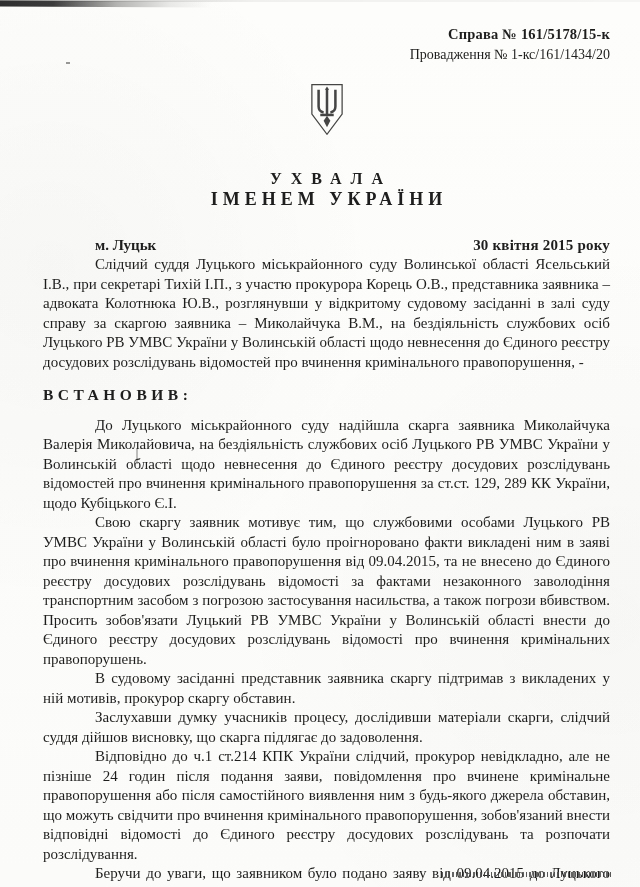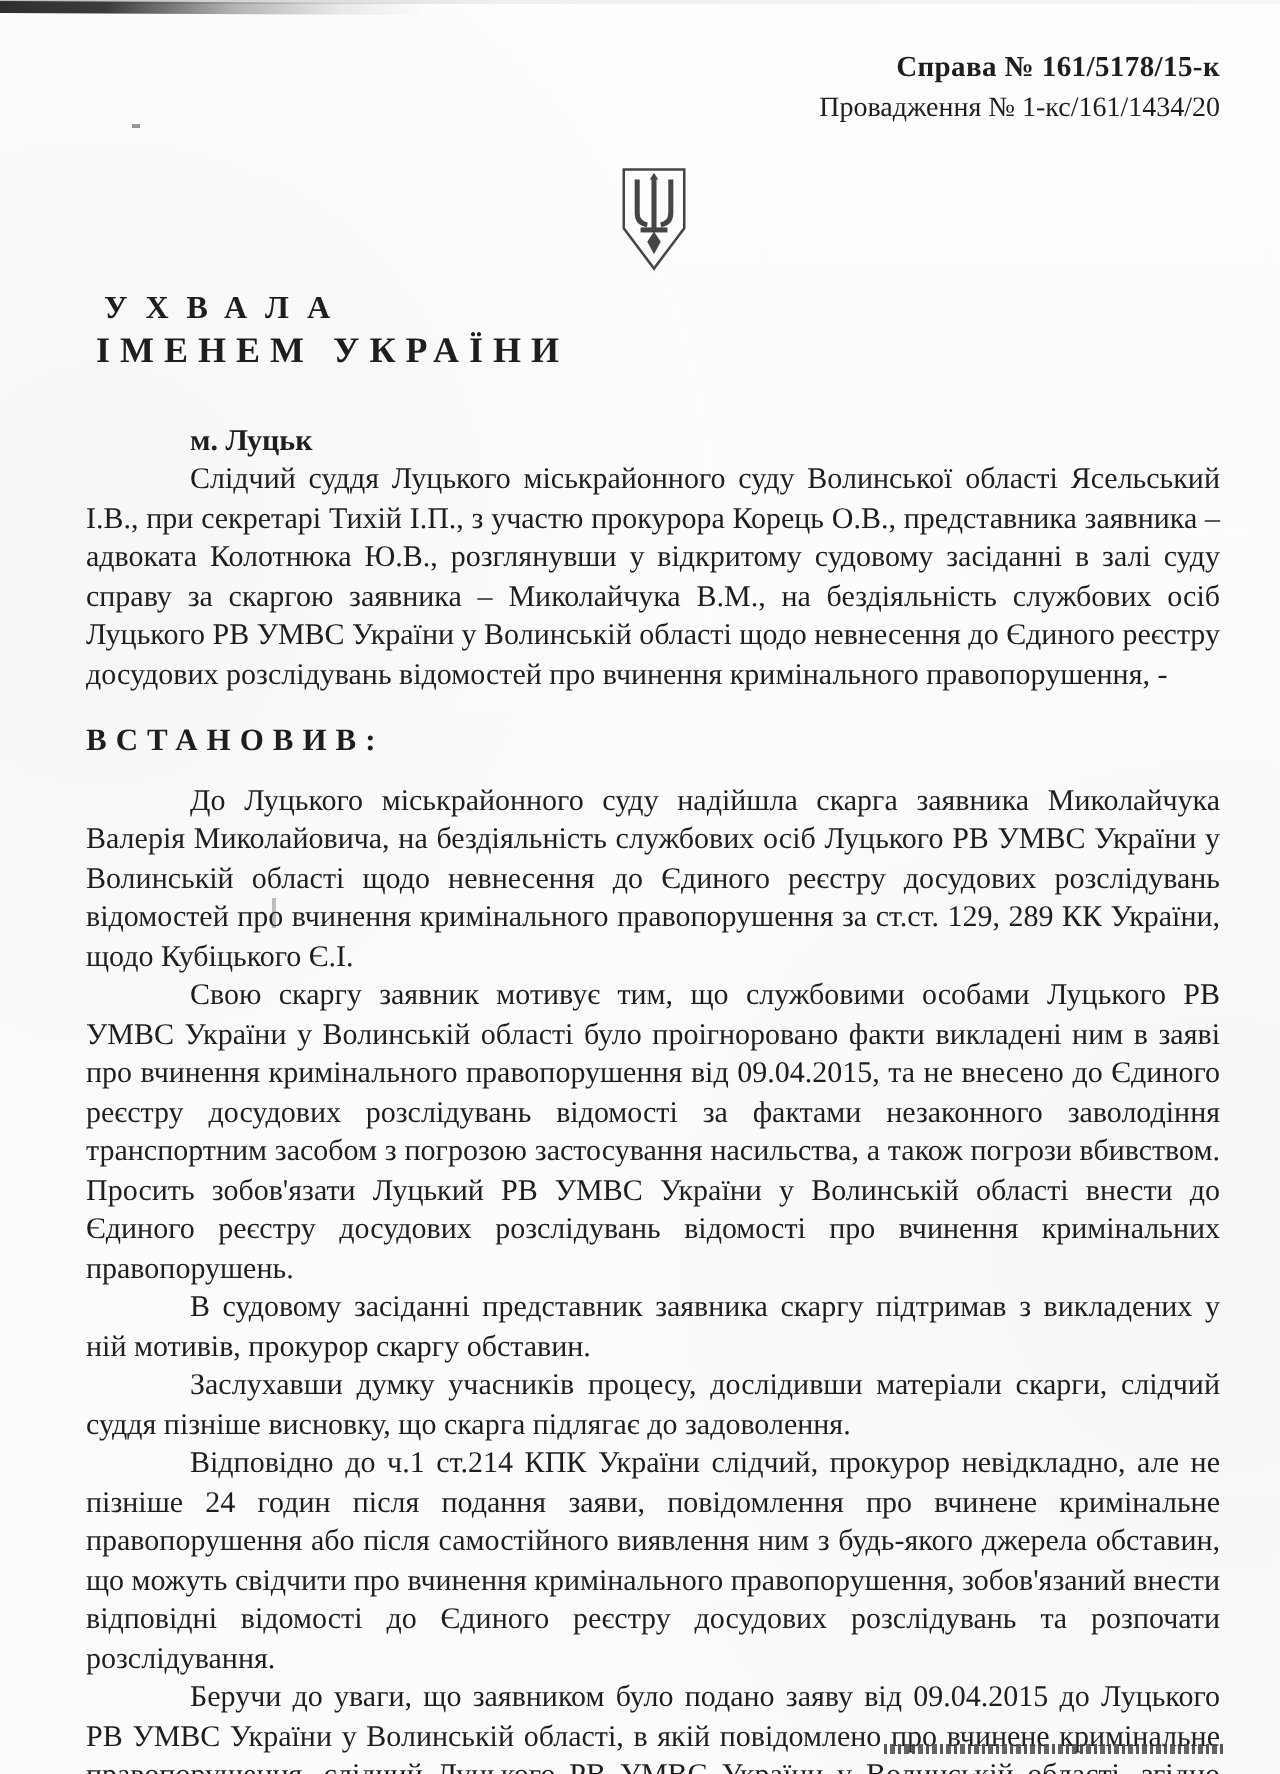--- a/index.html
+++ b/index.html
@@ -42,21 +42,21 @@
     opacity: .85;
   }
 
   .case-block { text-align: right; line-height: 1.45; }
   .case-number { font-weight: bold; font-size: 14.5px; letter-spacing: 0.2px; }
   .proceeding-number { font-size: 14px; }
 
   .emblem-block { text-align: center; margin-top: 16px; }
   .emblem-block svg { display: inline-block; }
 
-  .title-block { text-align: left; margin-top: 0; }
+  .title-block { text-align: center; margin-top: 25px; }
   .title-line1 { font-weight: bold; font-size: 16px; letter-spacing: 9px; text-indent: 9px; }
   .title-line2 { font-weight: bold; font-size: 18px; letter-spacing: 5px; text-indent: 5px; margin-top: 2px; }
 
   .meta-row { display: flex; justify-content: space-between; margin-top: 26px; font-weight: bold; }
   .meta-city { padding-left: 52px; }
   .meta-date { letter-spacing: 0.2px; }
 
   p.doc { margin: 0; text-align: justify; text-indent: 52px; }
   .intro { margin-top: 1px; }
 
@@ -94,27 +94,28 @@
     </span>
   </div>
 
   <div class="title-block">
     <div class="title-line1">УХВАЛА</div>
     <div class="title-line2">ІМЕНЕМ УКРАЇНИ</div>
   </div>
 
   <div class="meta-row">
     <span class="meta-city">м. Луцьк</span>
+    <span class="meta-date">30 квітня 2015 року</span>
   </div>
 
   <p class="doc intro">Слідчий суддя Луцького міськрайонного суду Волинської області Ясельський І.В., при секретарі Тихій І.П., з участю прокурора Корець О.В., представника заявника – адвоката Колотнюка Ю.В., розглянувши у відкритому судовому засіданні в залі суду справу за скаргою заявника – Миколайчука В.М., на бездіяльність службових осіб Луцького РВ УМВС України у Волинській області щодо невнесення до Єдиного реєстру досудових розслідувань відомостей про вчинення кримінального правопорушення, -</p>
 
   <div class="heading heading-established">ВСТАНОВИВ:</div>
 
   <p class="doc">До Луцького міськрайонного суду надійшла скарга заявника Миколайчука Валерія Миколайовича, на бездіяльність службових осіб Луцького РВ УМВС України у Волинській області щодо невнесення до Єдиного реєстру досудових розслідувань відомостей про вчинення кримінального правопорушення за ст.ст. 129, 289 КК України, щодо Кубіцького Є.І.</p>
   <p class="doc">Свою скаргу заявник мотивує тим, що службовими особами Луцького РВ УМВС України у Волинській області було проігноровано факти викладені ним в заяві про вчинення кримінального правопорушення від 09.04.2015, та не внесено до Єдиного реєстру досудових розслідувань відомості за фактами незаконного заволодіння транспортним засобом з погрозою застосування насильства, а також погрози вбивством. Просить зобов'язати Луцький РВ УМВС України у Волинській області внести до Єдиного реєстру досудових розслідувань відомості про вчинення кримінальних правопорушень.</p>
   <p class="doc">В судовому засіданні представник заявника скаргу підтримав з викладених у ній мотивів, прокурор скаргу обставин.</p>
-  <p class="doc">Заслухавши думку учасників процесу, дослідивши матеріали скарги, слідчий суддя пізніше висновку, що скарга підлягає до задоволення.</p>
+  <p class="doc">Заслухавши думку учасників процесу, дослідивши матеріали скарги, слідчий суддя дійшов висновку, що скарга підлягає до задоволення.</p>
   <p class="doc">Відповідно до ч.1 ст.214 КПК України слідчий, прокурор невідкладно, але не пізніше 24 годин після подання заяви, повідомлення про вчинене кримінальне правопорушення або після самостійного виявлення ним з будь-якого джерела обставин, що можуть свідчити про вчинення кримінального правопорушення, зобов'язаний внести відповідні відомості до Єдиного реєстру досудових розслідувань та розпочати розслідування.</p>
   <p class="doc">Беручи до уваги, що заявником було подано заяву від 09.04.2015 до Луцького РВ УМВС України у Волинській області, в якій повідомлено про вчинене кримінальне правопорушення, слідчий Луцького РВ УМВС України у Волинській області, згідно вимог вищевказаного закону, зобов'язаний був у встановлений строк внести відомості до ЄРДР за фактами, викладеними у цій заяві та розпочати досудове розслідування. Однак, цього зроблено не було. Таким чином, при розгляді заяви Миколайчука В.М. від 09.04.2015 службовими особами Луцького РВ УМВС України у Волинській області не дотримано вимоги ч.1 ст.214 КПК України, а тому скаргу заявника слід задовольнити.</p>
 
   <div class="scan-barcode"></div>
 </div>
 
 </body></html>

